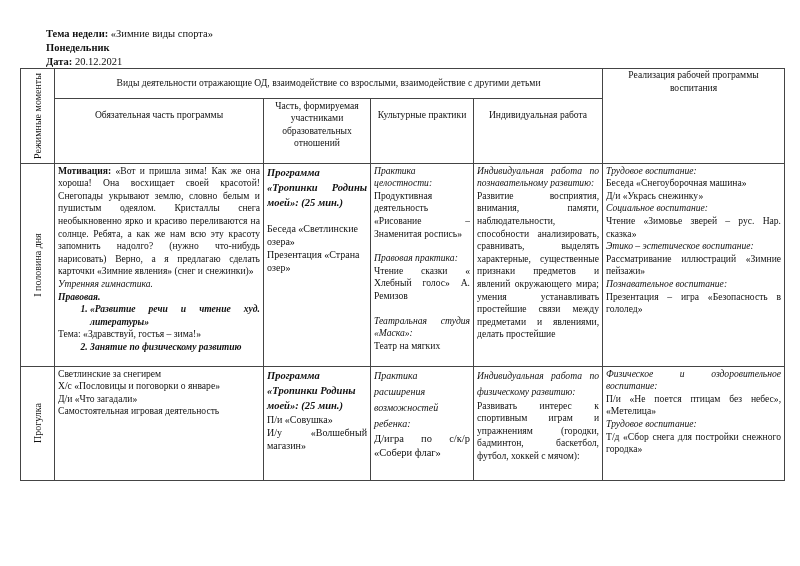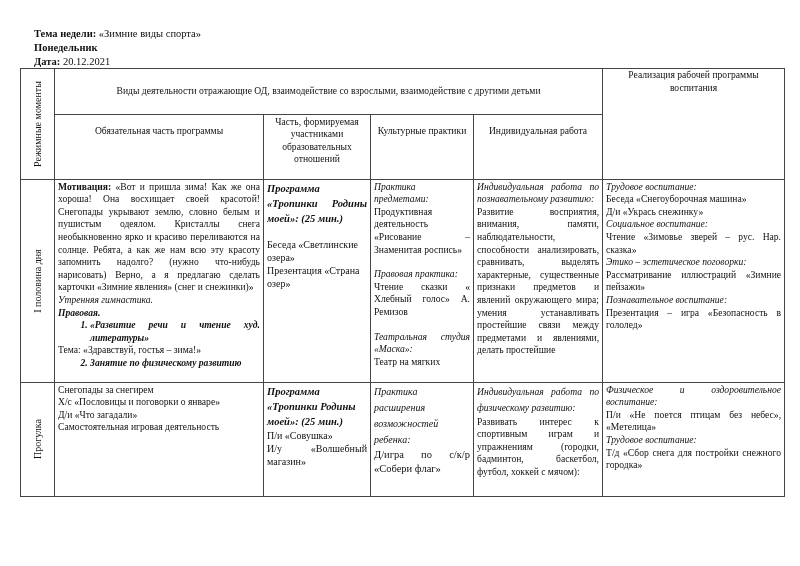--- a/index.html
+++ b/index.html
@@ -1,18 +1,18 @@
 <!DOCTYPE html>
 <html><head>
 <meta charset="utf-8">
 <style>
   html, body { margin:0; padding:0; background:#ffffff; }
   body { width:800px; height:566px; position:relative; overflow:hidden;
          font-family:"Liberation Serif", "DejaVu Serif", serif; color:#111; font-size:10px; }
-  .hdr { position:absolute; left:34px; font-size:10.5px; line-height:14px; }
+  .hdr { position:absolute; left:46px; font-size:10.5px; line-height:14px; }
   .hdr b { font-weight:bold; }
   #h1 { top:27px; } #h2 { top:41px; } #h3 { top:55px; }
   table.plan { position:absolute; left:20px; top:68px; width:764px; border-collapse:collapse; table-layout:fixed; }
   table.plan td { border:1px solid #444; vertical-align:top; padding:1px 3px; font-size:9.6px; line-height:12.6px; overflow:hidden; }
   .c { text-align:center; }
   .vert { position:relative; padding:0 !important; }
   .vert span { position:absolute; left:50%; top:50%; transform:translate(-50%,-50%) rotate(-90deg); white-space:nowrap; font-size:10px; }
   .j { text-align:justify; }
   .it { font-style:italic; }
   .bi { font-style:italic; font-weight:bold; }
@@ -41,21 +41,21 @@
       <col style="width:107px">
       <col style="width:103px">
       <col style="width:129px">
       <col style="width:182px">
   </colgroup>
   <tbody>
       <tr style="height:25px">
     <td rowspan="2" class="vert">
           <span>Режимные моменты</span>
         </td>
-    <td colspan="4" class="c" style="padding:16px 60px">Виды деятельности отражающие  ОД, взаимодействие со взрослыми, взаимодействие с другими детьми</td>
+    <td colspan="4" class="c" style="padding:8px 60px">Виды деятельности отражающие  ОД, взаимодействие со взрослыми, взаимодействие с другими детьми</td>
     <td rowspan="2" class="c" style="padding:0 18px">Реализация рабочей программы воспитания</td>
   </tr>
   <tr style="height:65px">
     <td class="c" style="padding-top:10px">Обязательная часть программы</td>
     <td class="c">Часть, формируемая участниками образовательных отношений</td>
     <td class="c" style="padding-top:10px">Культурные практики</td>
     <td class="c" style="padding-top:10px">Индивидуальная работа</td>
   </tr>
 
   <tr style="height:202px">
@@ -79,21 +79,21 @@
     <td>
       <div style="height:200px;overflow:hidden">
         <p class="bi" style="font-size:10.5px;line-height:15px;text-align:justify">Программа «Тропинки Родины моей»: (25 мин.)</p>
         <div class="gap"></div>
         <p style="font-size:10px;line-height:13px">Беседа «Светлинские озера»</p>
         <p style="font-size:10px;line-height:13px">Презентация «Страна озер»</p>
       </div>
     </td>
     <td class="j">
       <div style="height:200px;overflow:hidden">
-        <p class="it">Практика предметами:</p>
+        <p class="it">Практика целостности:</p>
         <p>Продуктивная деятельность «Рисование – Знаменитая роспись»</p>
         <div class="gap"></div>
         <p class="it">Правовая практика:</p>
         <p>Чтение сказки « Хлебный голос» А. Ремизов</p>
         <div class="gap"></div>
         <p class="it">Театральная студия «Маска»:</p>
         <p>Театр на мягких</p>
       </div>
     </td>
     <td class="j">
@@ -101,33 +101,33 @@
         <p class="it">Индивидуальная работа по познавательному развитию:</p>
         <p>Развитие восприятия, внимания, памяти, наблюдательности, способности анализировать, сравнивать, выделять характерные, существенные признаки предметов и явлений окружающего мира; умения устанавливать простейшие связи между предметами и явлениями, делать простейшие</p>
       </div>
     </td>
     <td class="j">
       <p class="it">Трудовое воспитание:</p>
       <p>Беседа «Снегоуборочная машина»</p>
       <p>Д/и «Укрась снежинку»</p>
       <p class="it">Социальное воспитание:</p>
       <p>Чтение «Зимовье зверей – рус. Нар. сказка»</p>
-      <p class="it">Этико – эстетическое поговорки:</p>
+      <p class="it">Этико – эстетическое воспитание:</p>
       <p>Рассматривание иллюстраций «Зимние пейзажи»</p>
       <p class="it">Познавательное воспитание:</p>
       <p>Презентация – игра «Безопасность в гололед»</p>
     </td>
   </tr>
 
   <tr style="height:113px">
     <td class="vert">
           <span>Прогулка</span>
         </td>
     <td>
-      <p>Снегопады за снегирем</p>
+      <p>Светлинские за снегирем</p>
       <p>Х/с «Пословицы и поговорки о январе»</p>
       <p>Д/и «Что загадали»</p>
       <p>Самостоятельная игровая деятельность</p>
     </td>
     <td>
       <p class="bi" style="font-size:10.5px;line-height:15px">Программа «Тропинки Родины моей»: (25 мин.)</p>
       <p style="font-size:10px;line-height:13px">П/и «Совушка»</p>
       <p style="font-size:10px;line-height:13px;text-align:justify">И/у «Волшебный магазин»</p>
     </td>
     <td class="j">

